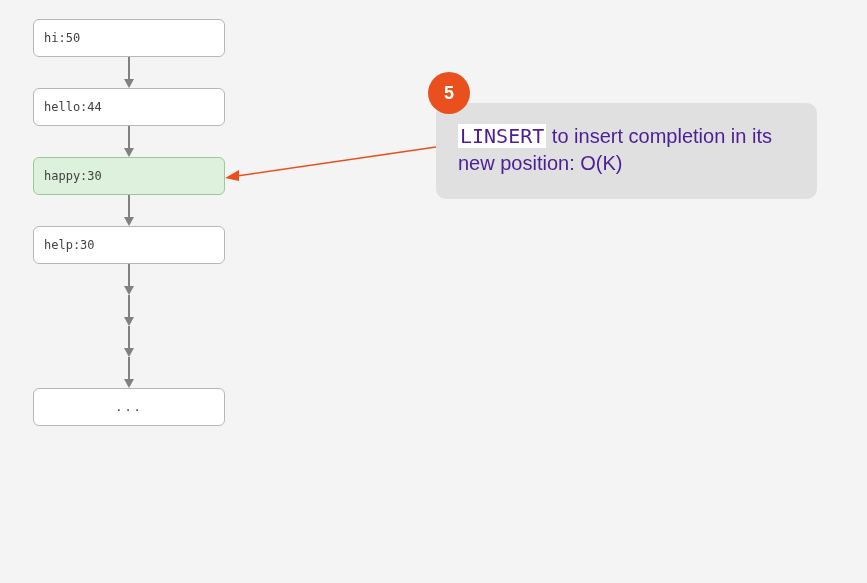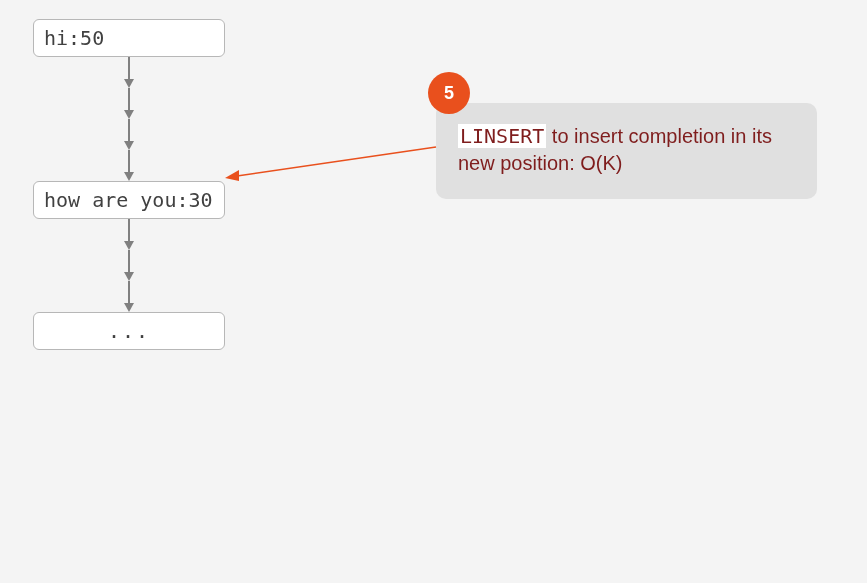--- a/index.html
+++ b/index.html
@@ -20,21 +20,21 @@
   .node {
     width: 192px;
     height: 38px;
     background: #fff;
     border: 1px solid #b7b7b7;
     border-radius: 6px;
     display: flex;
     align-items: center;
     padding-left: 10px;
     font-family: "Menlo", "Consolas", monospace;
-    font-size: 20px;
+    font-size: 12px;
     color: #414141;
   }
   .node.highlight {
     background: #def1dc;
     border-color: #9cc79a;
   }
   .node.ellipsis {
     justify-content: center;
     padding-left: 0;
     letter-spacing: 2px;
@@ -48,21 +48,21 @@
   .arrow-down svg { display: block; }
   .callout {
     position: absolute;
     left: 436px;
     top: 103px;
     width: 381px;
     background: #e0e0e0;
     border-radius: 10px;
     padding: 20px 22px 22px 22px;
     font-size: 20px;
-    color: #7f1d1d;
+    color: #4c1d95;
     line-height: 1.35;
   }
   .callout .cmd {
     font-family: "Menlo", "Consolas", monospace;
     background: #fff;
     padding: 0 2px;
   }
   .badge {
     position: absolute;
     left: 428px;
@@ -91,41 +91,47 @@
 <div class="list">
   <div class="node">
       <span>hi:50</span>
     </div>
   <div class="arrow-down">
     <svg width="16" height="31">
         <line x1="8" y1="0" x2="8" y2="23" stroke="#808080" stroke-width="2"></line>
         <polygon points="8,31 3,22 13,22" fill="#808080"></polygon>
       </svg>
   </div>
+  <div class="node">
+      <span>hello:44</span>
+    </div>
   <div class="arrow-down">
     <svg width="16" height="31">
         <line x1="8" y1="0" x2="8" y2="23" stroke="#808080" stroke-width="2"></line>
         <polygon points="8,31 3,22 13,22" fill="#808080"></polygon>
       </svg>
   </div>
-  <div class="arrow-down">
-    <svg width="16" height="31">
-        <line x1="8" y1="0" x2="8" y2="23" stroke="#808080" stroke-width="2"></line>
-        <polygon points="8,31 3,22 13,22" fill="#808080"></polygon>
-      </svg>
-  </div>
+  <div class="node highlight">
+      <span>happy:30</span>
+    </div>
   <div class="arrow-down">
     <svg width="16" height="31">
         <line x1="8" y1="0" x2="8" y2="23" stroke="#808080" stroke-width="2"></line>
         <polygon points="8,31 3,22 13,22" fill="#808080"></polygon>
       </svg>
   </div>
   <div class="node">
-      <span>how are you:30</span>
+      <span>help:30</span>
     </div>
+  <div class="arrow-down">
+    <svg width="16" height="31">
+        <line x1="8" y1="0" x2="8" y2="23" stroke="#808080" stroke-width="2"></line>
+        <polygon points="8,31 3,22 13,22" fill="#808080"></polygon>
+      </svg>
+  </div>
   <div class="arrow-down">
     <svg width="16" height="31">
         <line x1="8" y1="0" x2="8" y2="23" stroke="#808080" stroke-width="2"></line>
         <polygon points="8,31 3,22 13,22" fill="#808080"></polygon>
       </svg>
   </div>
   <div class="arrow-down">
     <svg width="16" height="31">
         <line x1="8" y1="0" x2="8" y2="23" stroke="#808080" stroke-width="2"></line>
         <polygon points="8,31 3,22 13,22" fill="#808080"></polygon>

